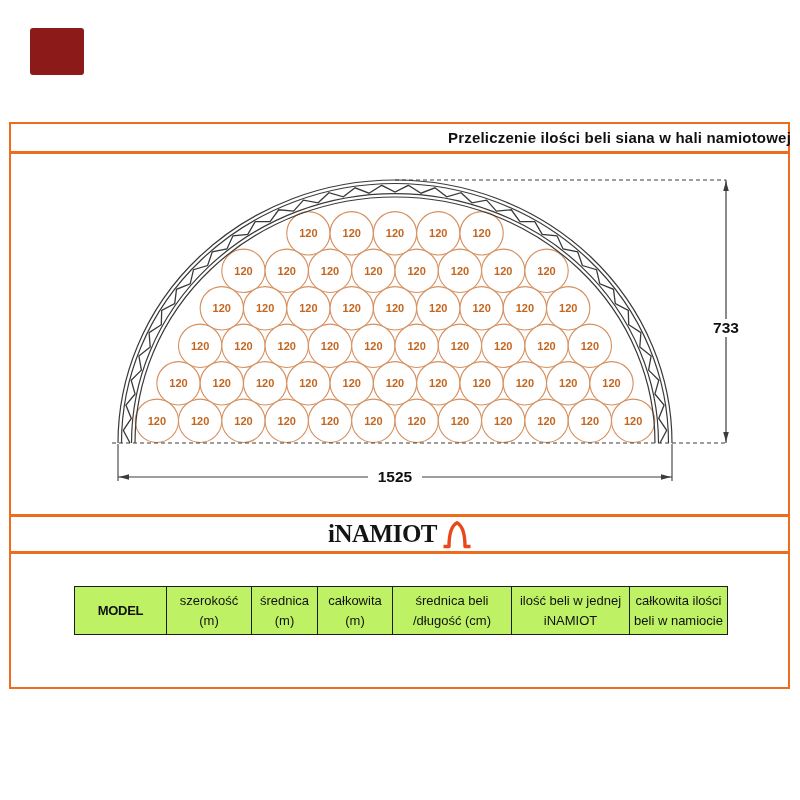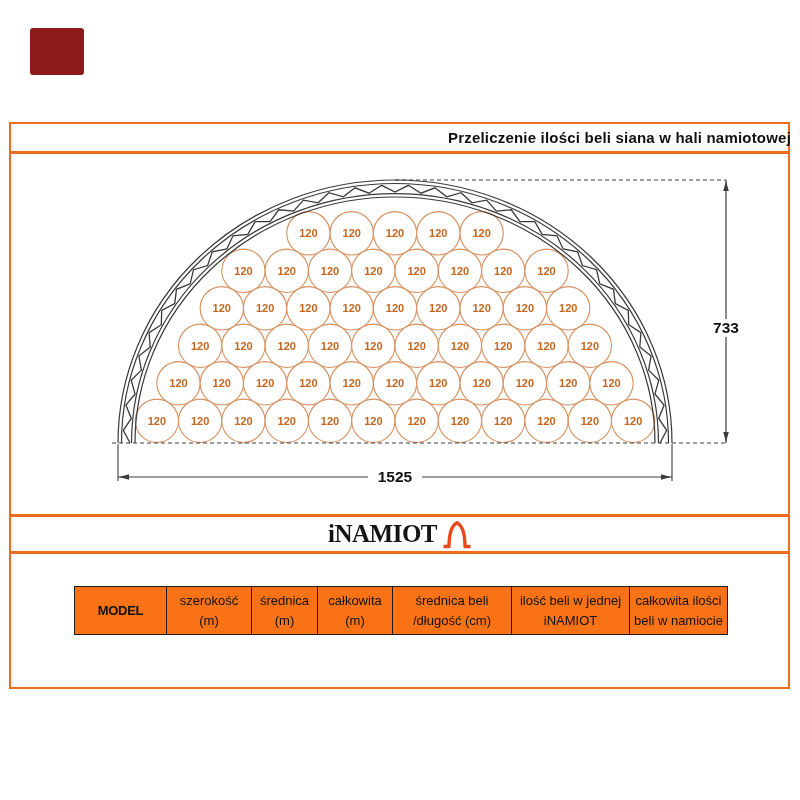--- a/index.html
+++ b/index.html
@@ -17,21 +17,21 @@
     font-size:15px;font-weight:bold;color:#111;letter-spacing:.2px;}
 
   .diagram-svg{position:absolute;left:0;top:0;width:800px;height:800px;}
   .diagram-svg text{font-family:"Liberation Sans",sans-serif;}
 
   .brand-row{position:absolute;left:9px;top:518px;width:782px;height:32px;
     display:flex;align-items:center;justify-content:center;gap:5px;}
   .brand-name{font-family:"Liberation Serif",serif;font-weight:bold;font-size:25px;color:#141414;letter-spacing:-0.5px;}
   .brand-icon{display:block;margin-top:2px;}
 
-  .spec-table{position:absolute;left:74px;top:586px;border-collapse:collapse;table-layout:fixed;background:#f97316;}
+  .spec-table{position:absolute;left:74px;top:586px;border-collapse:collapse;table-layout:fixed;background:#bef264;}
   .spec-table td{border:1.5px solid #1c1c1c;text-align:center;vertical-align:middle;
     font-size:13px;color:#111;padding:0 2px;}
   .spec-table tr.hdr td{height:47px;line-height:20px;}
   .spec-table tr.data td{height:21px;}
   .cell-bold{font-weight:bold;letter-spacing:-0.3px;}
 </style>
 </head>
 <body>
 
 <div class="logo-square" style="background: rgb(140, 26, 24);"></div>

